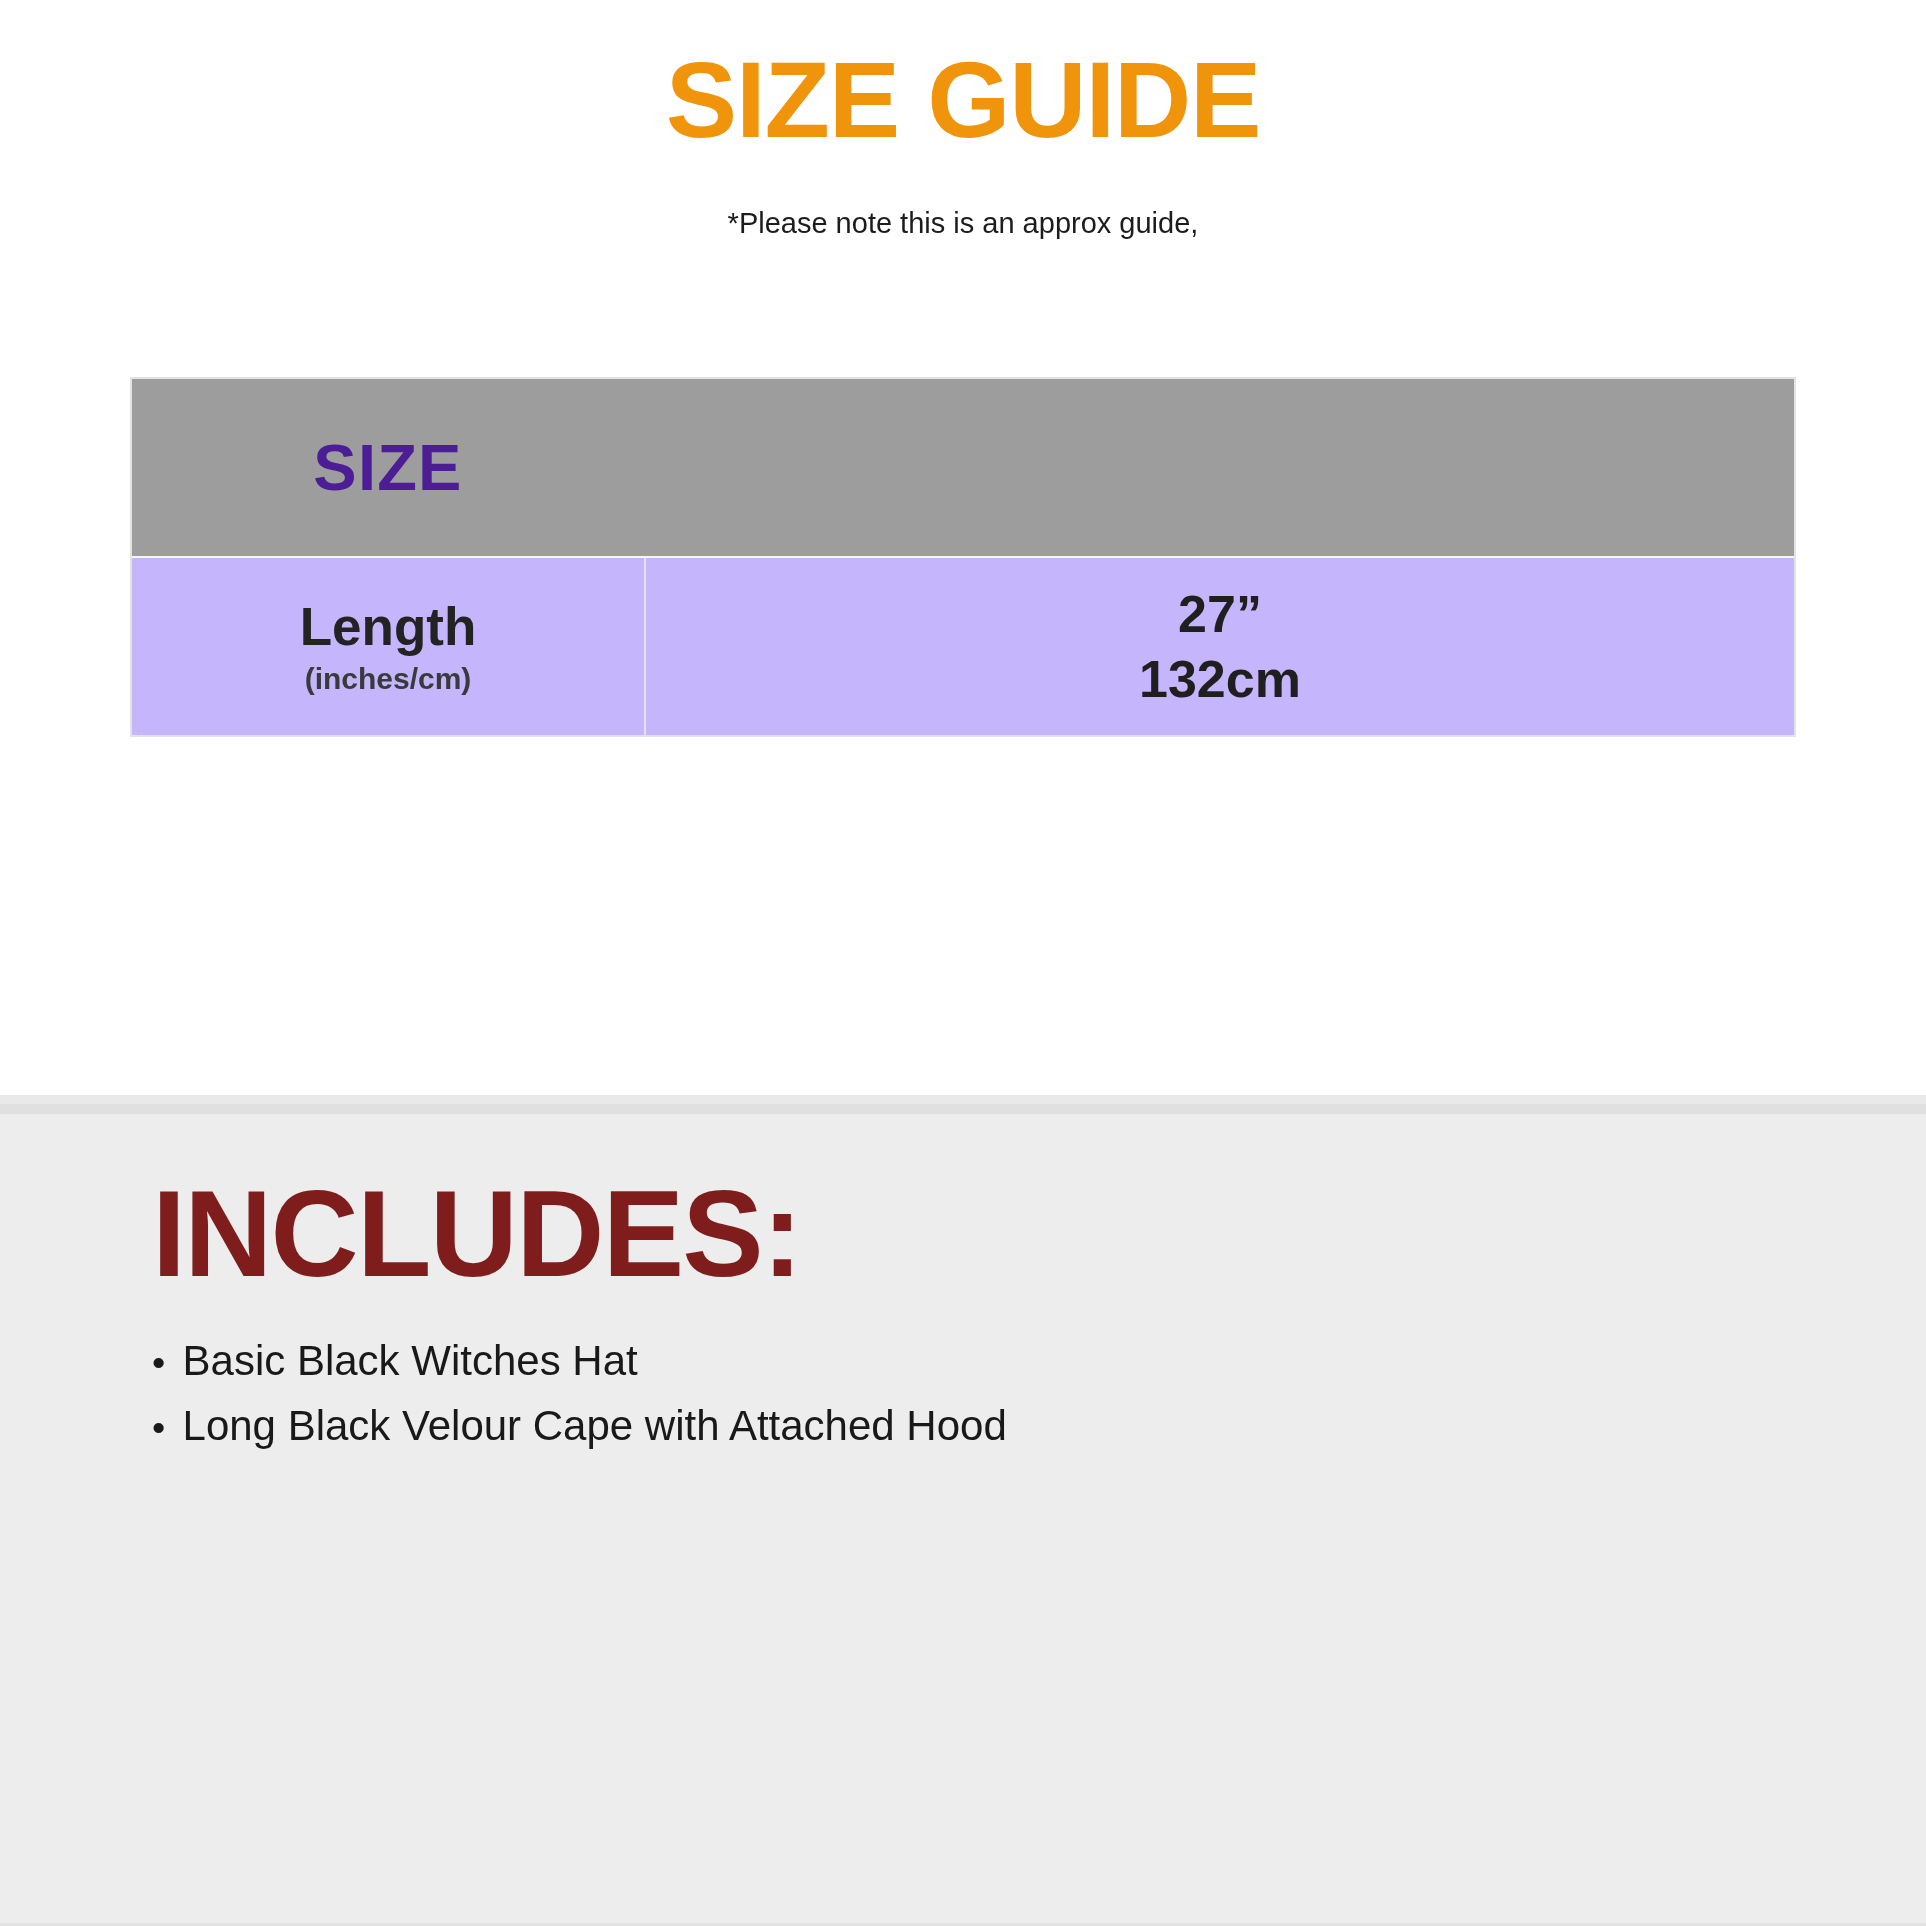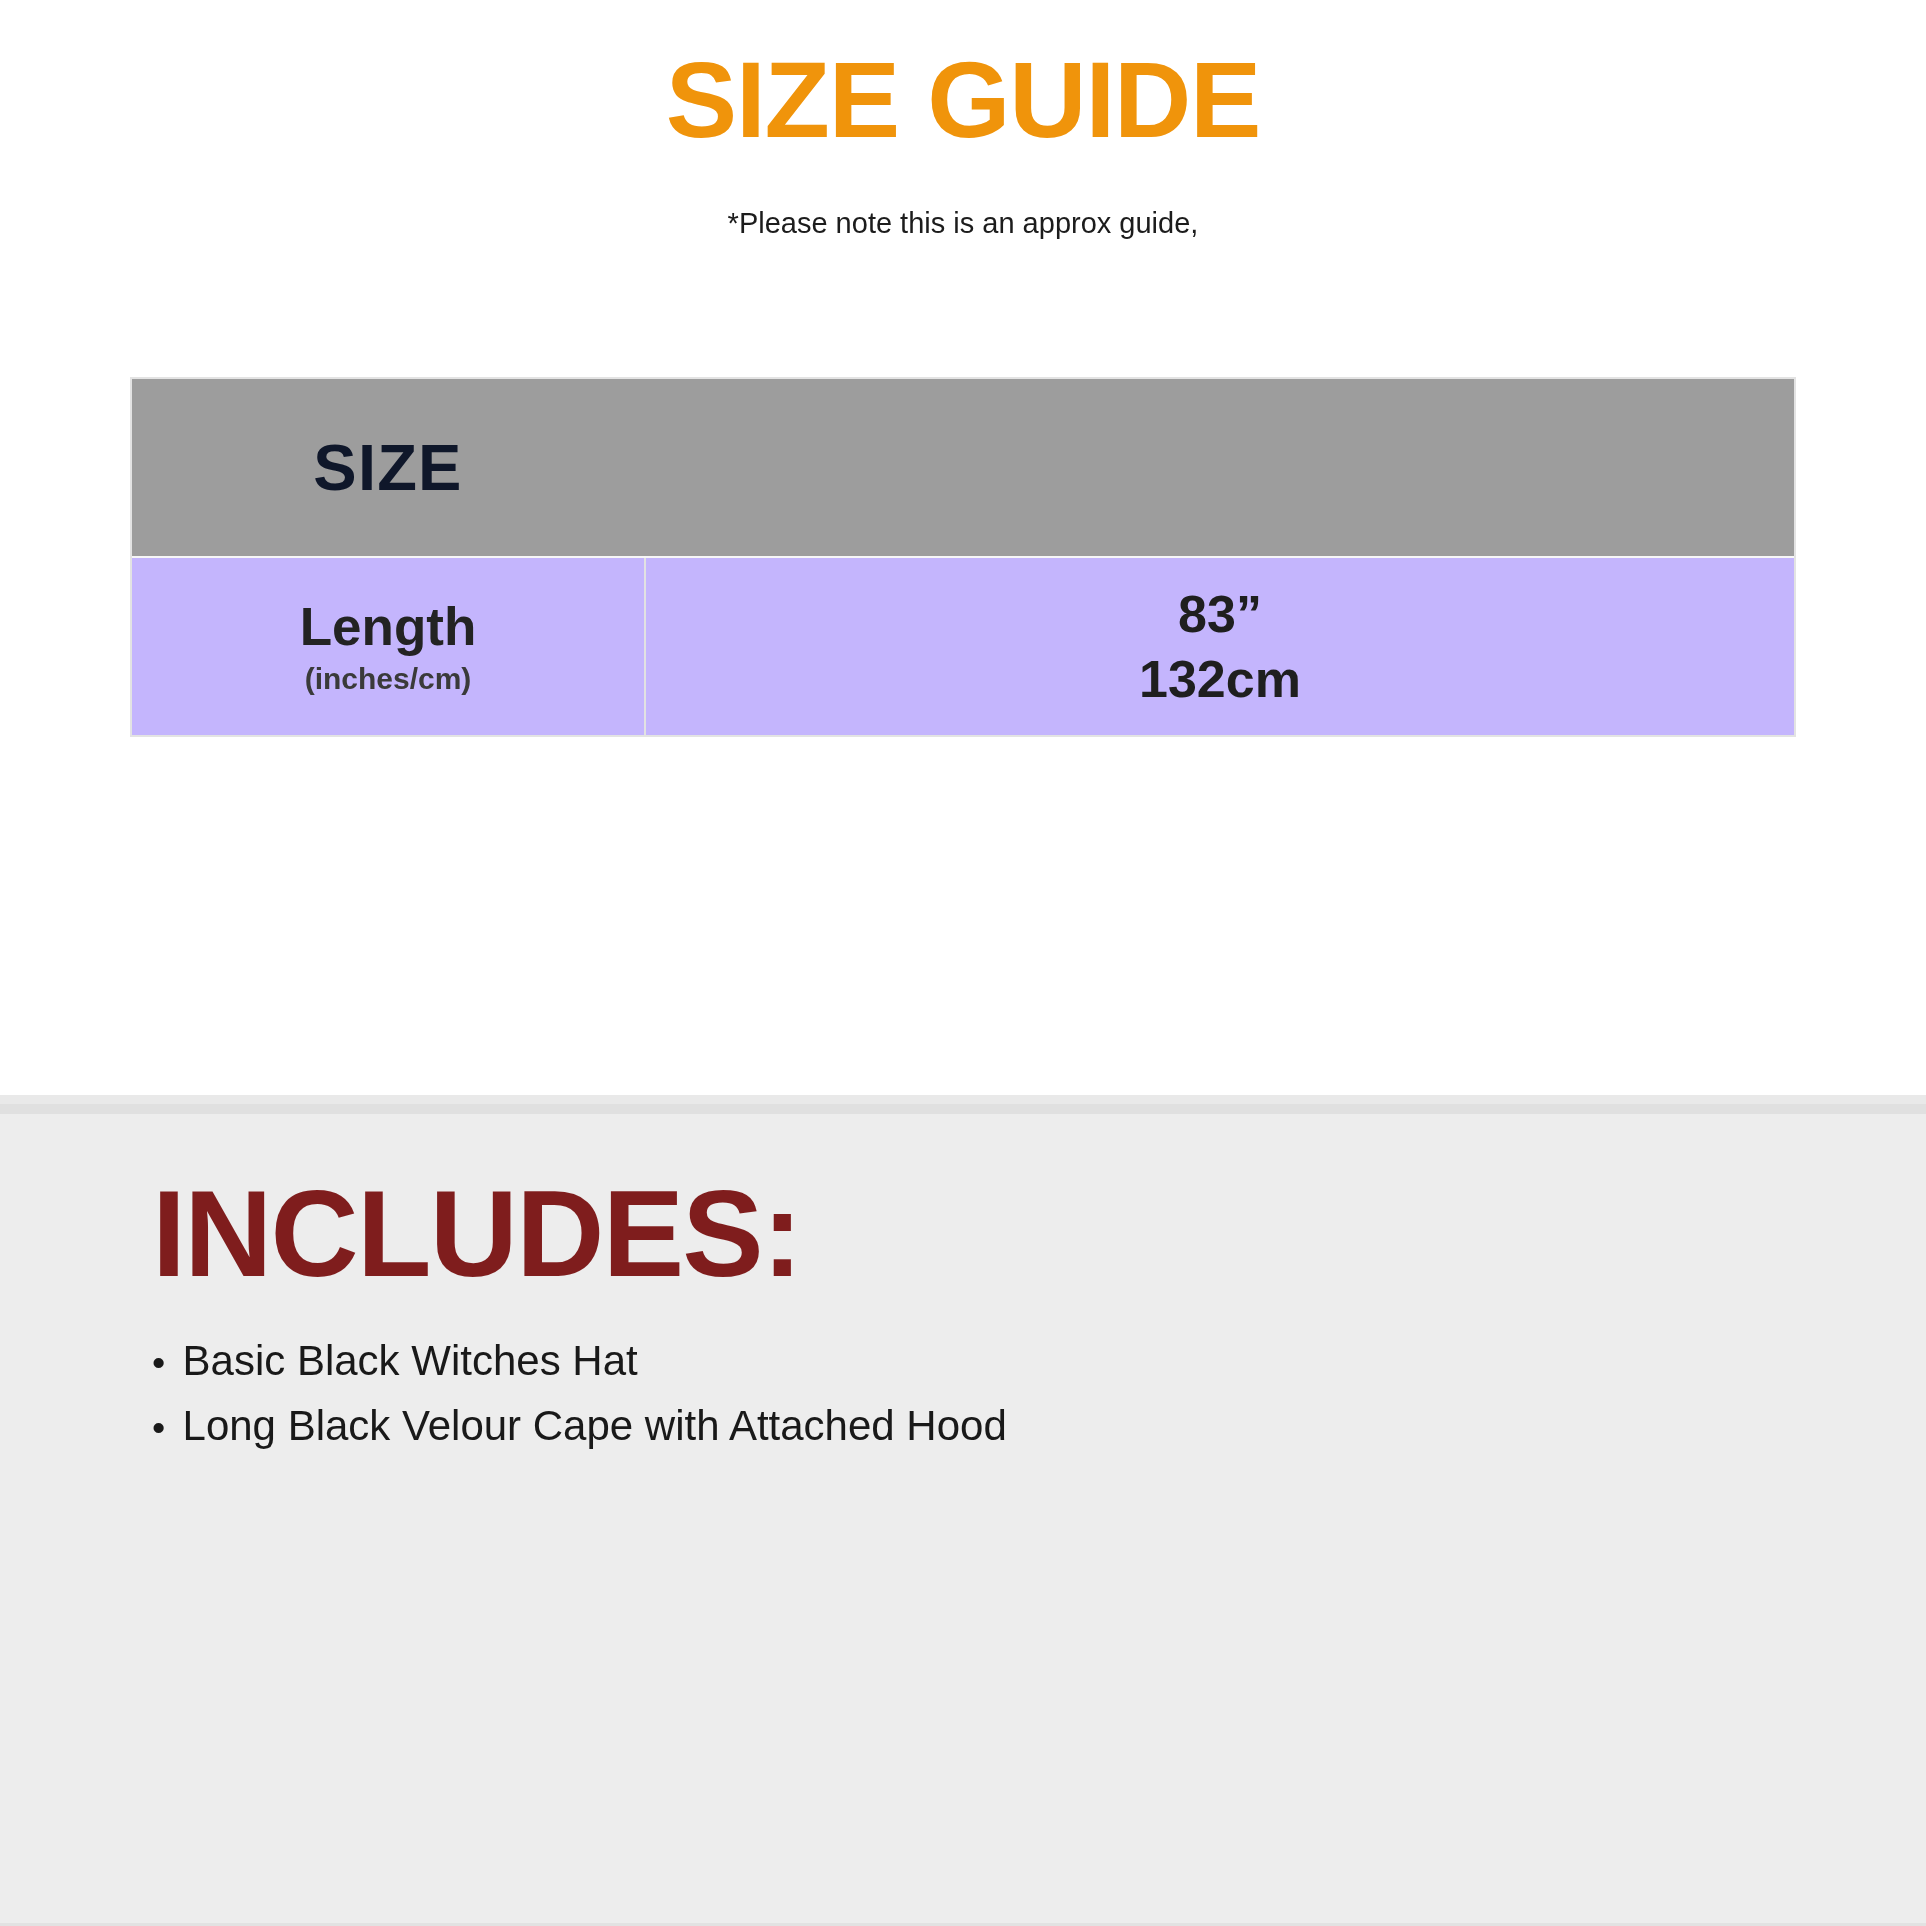--- a/index.html
+++ b/index.html
@@ -48,21 +48,21 @@
   }
   .thead {
     display: flex;
     height: 177px;
     background: #9D9D9D;
   }
   .th {
     display: flex;
     align-items: center;
     justify-content: center;
-    color: #0f172a;
+    color: #4c1d95;
     font-size: 65px;
     font-weight: 800;
     letter-spacing: 1.2px;
   }
   .col1 { flex: 0 0 512px; width: 512px; box-sizing: border-box; }
   .col2 { flex: 1; box-sizing: border-box; }
   .thead .col2 { border-left: 2.3px solid #C7C7C7; }
   .trow {
     display: flex;
     height: 177px;
@@ -156,21 +156,21 @@
     <div class="size-table">
       <div class="thead">
         <div class="th col1">SIZE</div>
       </div>
       <div class="trow">
         <div class="td col1">
           <div class="cell-label">Length</div>
           <div class="cell-sublabel">(inches/cm)</div>
         </div>
         <div class="td col2">
-          <div class="cell-value">83”</div>
+          <div class="cell-value">27”</div>
           <div class="cell-value">132cm</div>
         </div>
       </div>
     </div>
   </section>
 
   <section class="includes-section">
     <div class="band-light"></div>
     <div class="band-dark"></div>
 

